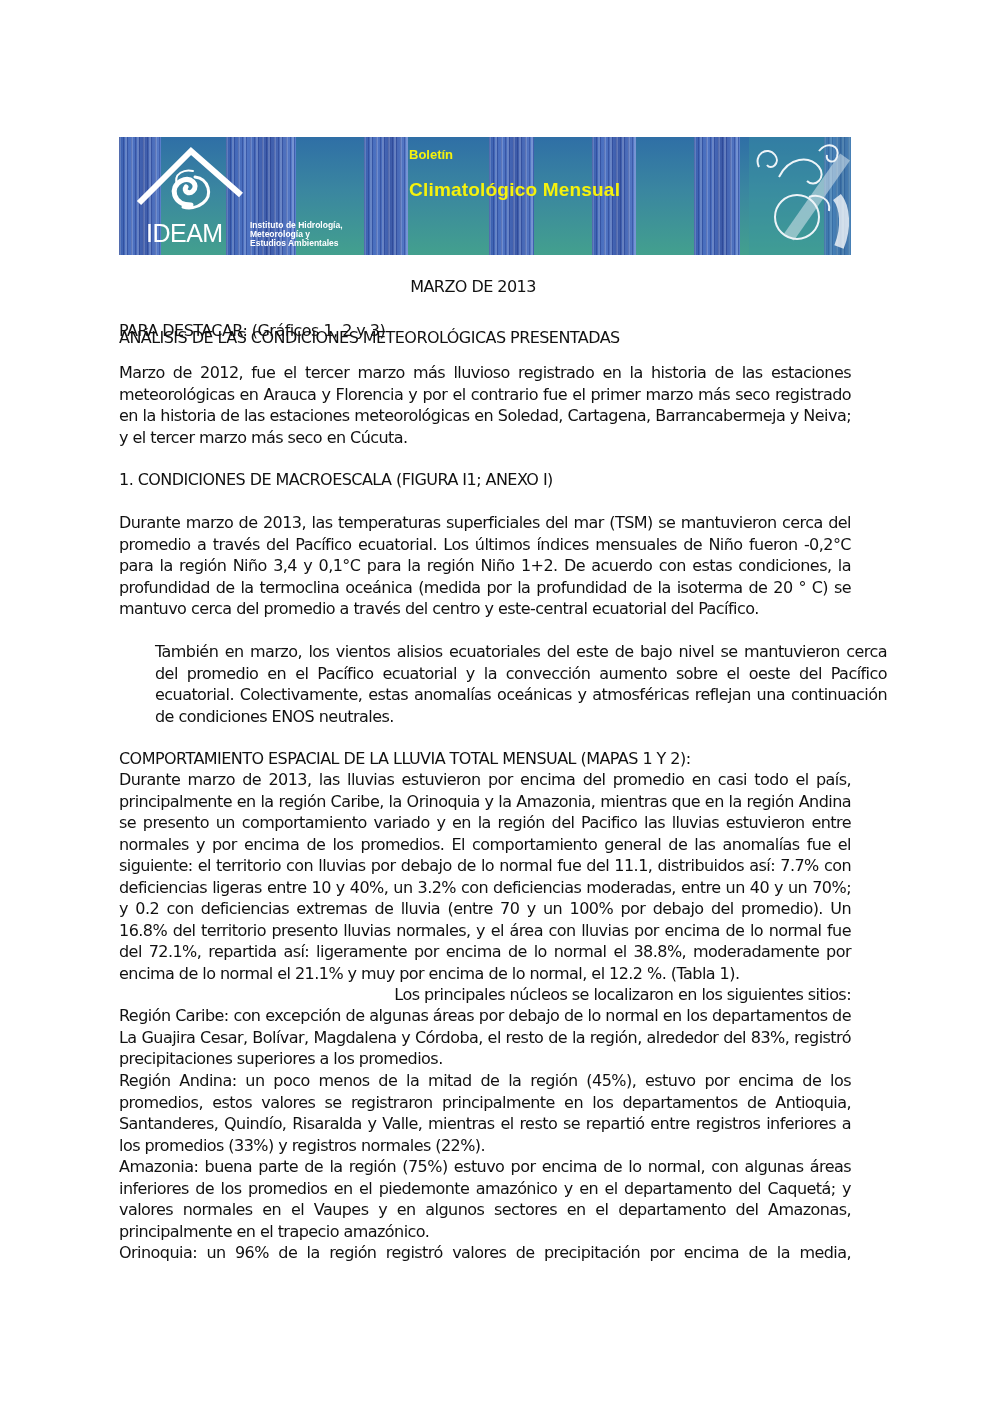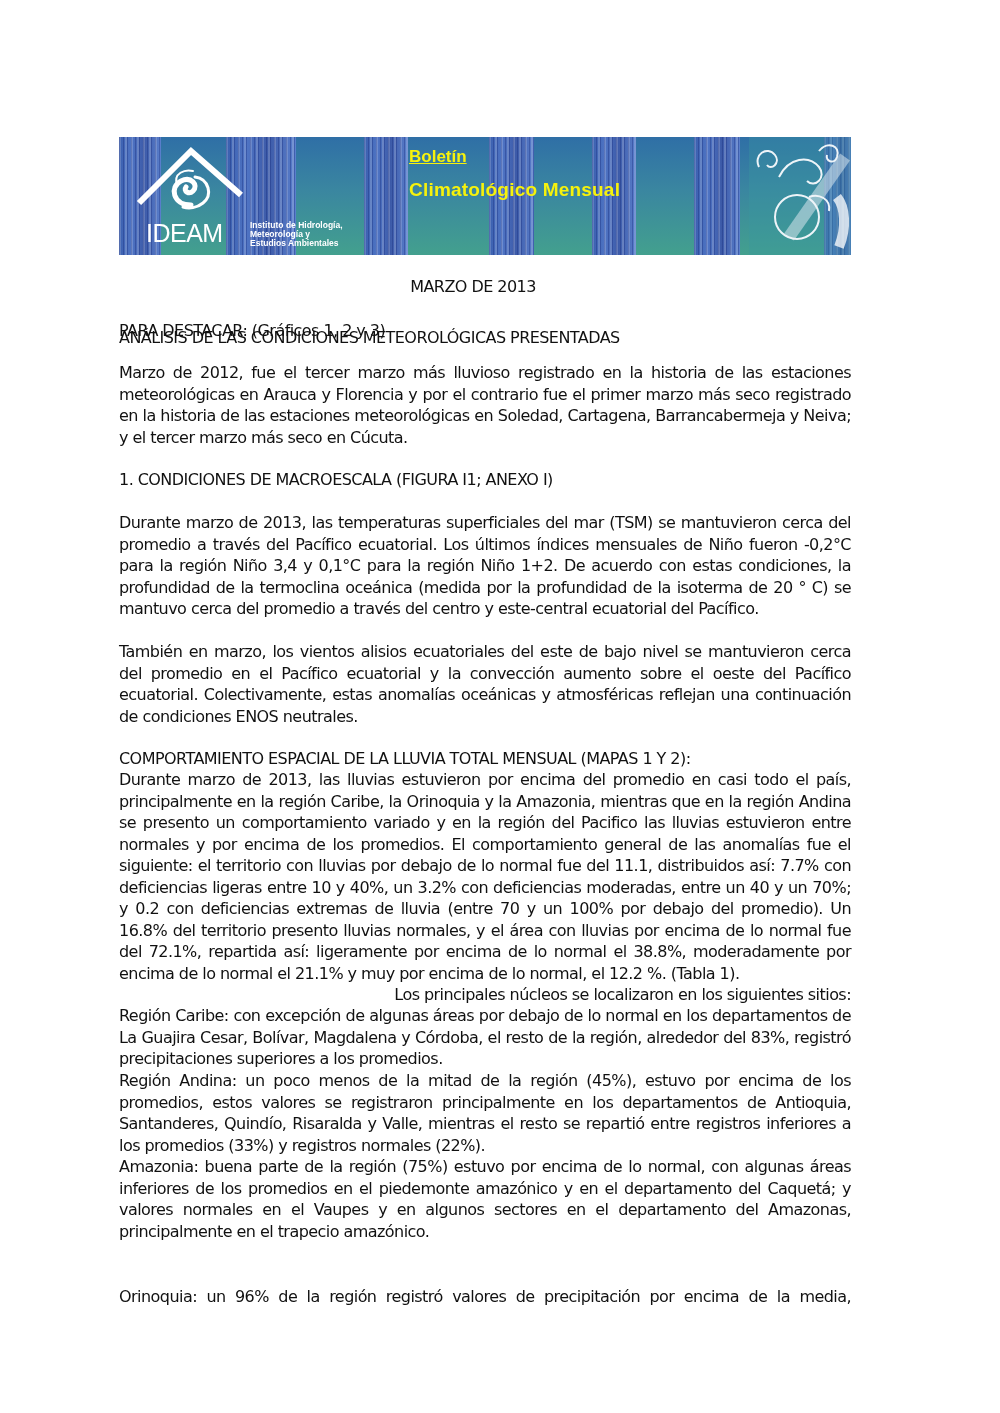--- a/index.html
+++ b/index.html
@@ -21,21 +21,21 @@
   .s4 { left: 370px; width: 45px; }
   .s5 { left: 473px; width: 44px; }
   .s6 { left: 575px; width: 46px; }
   .s7 { left: 705px; width: 30px; }
   .logo-svg { position: absolute; left: 14px; top: 6px; width: 118px; height: 80px; }
   .ideam-text { position: absolute; left: 27px; top: 82px; font-family: "Liberation Sans", sans-serif;
                 font-size: 25px; color: #fff; letter-spacing: -0.5px; line-height: 28px; }
   .inst-text { position: absolute; left: 131px; top: 84px; font-family: "Liberation Sans", sans-serif;
                font-weight: bold; font-size: 8.5px; line-height: 9px; color: #fff; }
   .b-title1 { position: absolute; left: 290px; top: 10px; font-family: "Liberation Sans", sans-serif;
-              font-weight: bold; font-size: 17px; color: #f6f20c; text-decoration: underline; }
+              font-weight: bold; font-size: 13px; color: #f6f20c; }
   .b-title2 { position: absolute; left: 290px; top: 42px; font-family: "Liberation Sans", sans-serif;
               font-weight: bold; font-size: 19px; color: #f6f20c; letter-spacing: 0.2px; text-align: center; }
   .swirl-svg { position: absolute; left: 630px; top: 0px; width: 102px; height: 118px; }
 
   
   .t { position: absolute; left: 119px; width: 732px; font-family: "DejaVu Sans", sans-serif;
        font-size: 16px; line-height: 21.5px; color: #111; letter-spacing: -0.55px; }
   .j { text-align: justify; }
   .center { text-align: center; left: 103px; width: 740px; }
 </style>
@@ -85,23 +85,23 @@
   <div class="t center" style="top:276px;">MARZO DE 2013</div>
 
   <div class="t" style="top:319px;margin-top:8px;">ANÁLISIS DE LAS CONDICIONES METEOROLÓGICAS PRESENTADAS</div>
   <div class="t" style="top:320px;">PARA DESTACAR: (Gráficos 1, 2 y 3)</div>
   <div class="t j" style="top:362px;">Marzo de 2012, fue el tercer marzo más lluvioso registrado en la historia de las estaciones meteorológicas en Arauca y Florencia y por el contrario fue el primer marzo más seco registrado en la historia de las estaciones meteorológicas en Soledad, Cartagena, Barrancabermeja y Neiva; y el tercer marzo más seco en Cúcuta.</div>
 
   <div class="t" style="top:469px;">1. CONDICIONES DE MACROESCALA (FIGURA I1; ANEXO I)</div>
 
   <div class="t j" style="top:512px;">Durante marzo de 2013, las temperaturas superficiales del mar (TSM) se mantuvieron cerca del promedio a través del Pacífico ecuatorial. Los últimos índices mensuales de Niño fueron -0,2°C para la región Niño 3,4 y 0,1°C para la región Niño 1+2. De acuerdo con estas condiciones, la profundidad de la termoclina oceánica (medida por la profundidad de la isoterma de 20 ° C) se mantuvo cerca del promedio a través del centro y este-central ecuatorial del Pacífico.</div>
 
-  <div class="t j" style="top:641px;">También en marzo, los vientos alisios ecuatoriales del este de bajo nivel se mantuvieron cerca del promedio en el Pacífico ecuatorial y la convección aumento sobre el oeste del Pacífico ecuatorial. Colectivamente, estas anomalías oceánicas y atmosféricas reflejan una continuación de condiciones ENOS neutrales.</div>
+  <div class="t j" style="top:641px;margin-left:36px;">También en marzo, los vientos alisios ecuatoriales del este de bajo nivel se mantuvieron cerca del promedio en el Pacífico ecuatorial y la convección aumento sobre el oeste del Pacífico ecuatorial. Colectivamente, estas anomalías oceánicas y atmosféricas reflejan una continuación de condiciones ENOS neutrales.</div>
 
   <div class="t" style="top:748px;">COMPORTAMIENTO ESPACIAL DE LA LLUVIA TOTAL MENSUAL (MAPAS 1 Y 2):</div>
   <div class="t j" style="top:769px;">Durante marzo de 2013, las lluvias estuvieron por encima del promedio en casi todo el país, principalmente en la región Caribe, la Orinoquia y la Amazonia, mientras que en la región Andina se presento un comportamiento variado y en la región del Pacifico las lluvias estuvieron entre normales y por encima de los promedios. El comportamiento general de las anomalías fue el siguiente: el territorio con lluvias por debajo de lo normal fue del 11.1, distribuidos así: 7.7% con deficiencias ligeras entre 10 y 40%, un 3.2% con deficiencias moderadas, entre un 40 y un 70%; y 0.2 con deficiencias extremas de lluvia (entre 70 y un 100% por debajo del promedio). Un 16.8% del territorio presento lluvias normales, y el área con lluvias por encima de lo normal fue del 72.1%, repartida así: ligeramente por encima de lo normal el 38.8%, moderadamente por encima de lo normal el 21.1% y muy por encima de lo normal, el 12.2 %. (Tabla 1).</div>
   <div class="t" style="top:984px;text-align:right;">Los principales núcleos se localizaron en los siguientes sitios:</div>
   <div class="t j" style="top:1005px;">Región Caribe: con excepción de algunas áreas por debajo de lo normal en los departamentos de La Guajira Cesar, Bolívar, Magdalena y Córdoba, el resto de la región, alrededor del 83%, registró precipitaciones superiores a los promedios.</div>
   <div class="t j" style="top:1070px;">Región Andina: un poco menos de la mitad de la región (45%), estuvo por encima de los promedios, estos valores se registraron principalmente en los departamentos de Antioquia, Santanderes, Quindío, Risaralda y Valle, mientras el resto se repartió entre registros inferiores a los promedios (33%) y registros normales (22%).</div>
   <div class="t j" style="top:1156px;">Amazonia: buena parte de la región (75%) estuvo por encima de lo normal, con algunas áreas inferiores de los promedios en el piedemonte amazónico y en el departamento del Caquetá; y valores normales en el Vaupes y en algunos sectores en el departamento del Amazonas, principalmente en el  trapecio amazónico.</div>
-  <div class="t j" style="top:1242px; text-align-last: justify; margin-top: 44px;">Orinoquia: un 96% de la región registró valores de precipitación por encima de la media,</div>
+  <div class="t j" style="top:1242px; text-align-last: justify;">Orinoquia: un 96% de la región registró valores de precipitación por encima de la media,</div>
 
 </div>
 
 </body></html>

